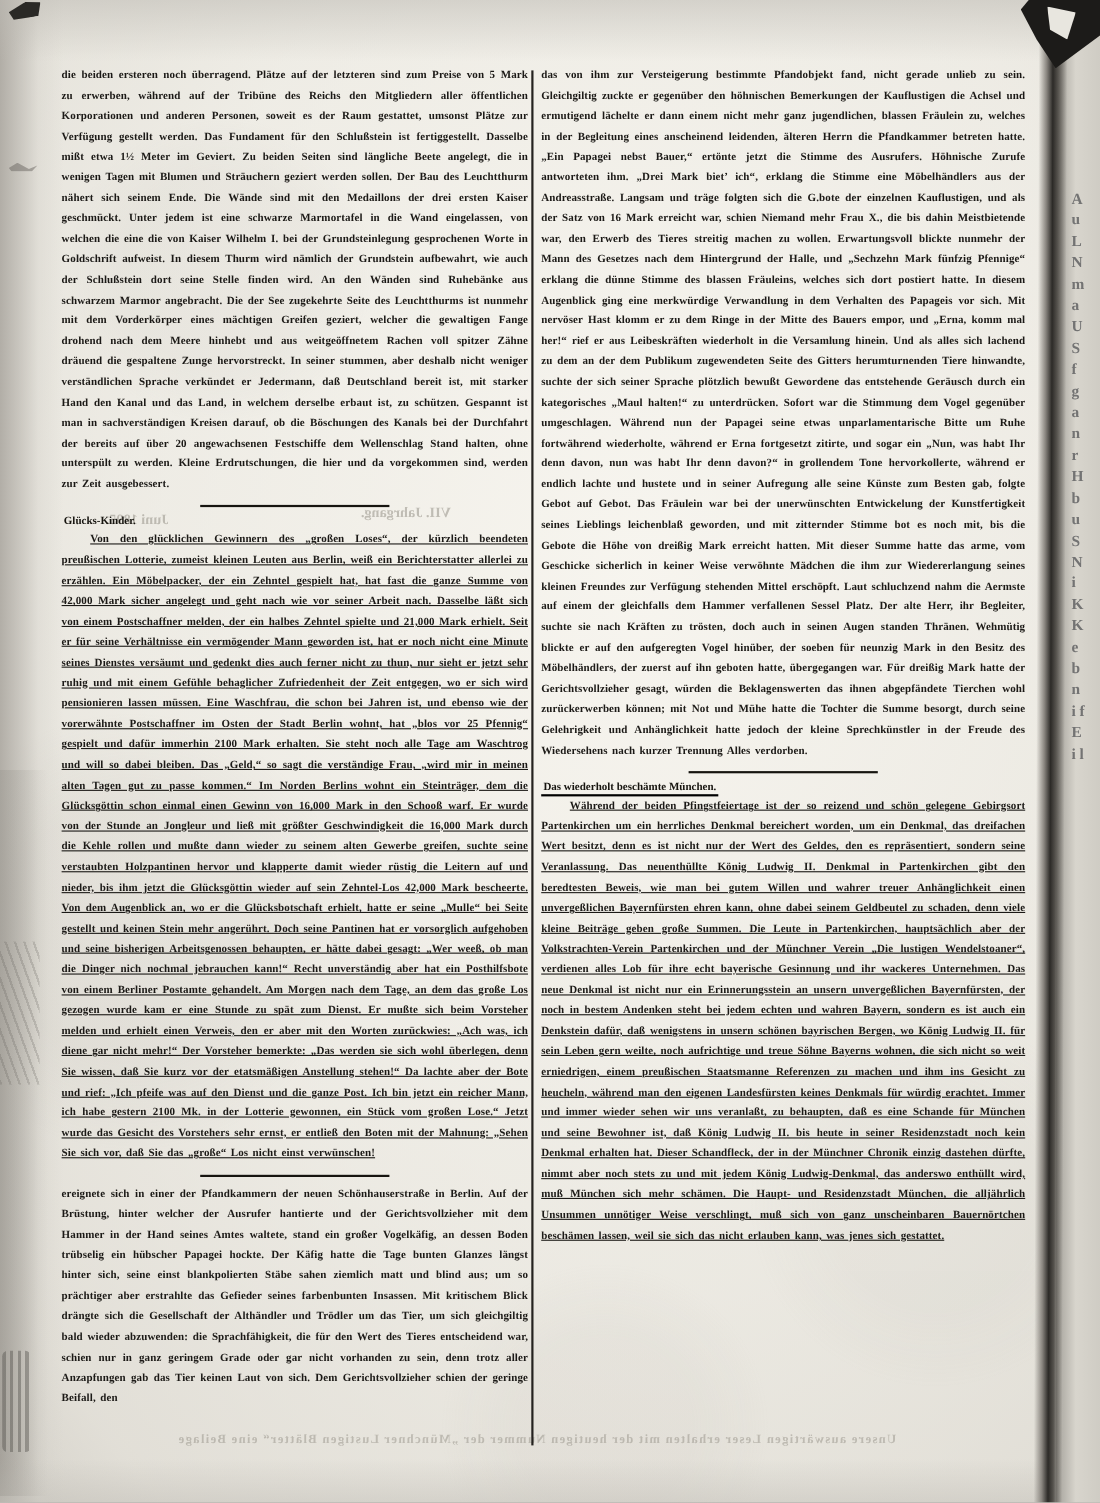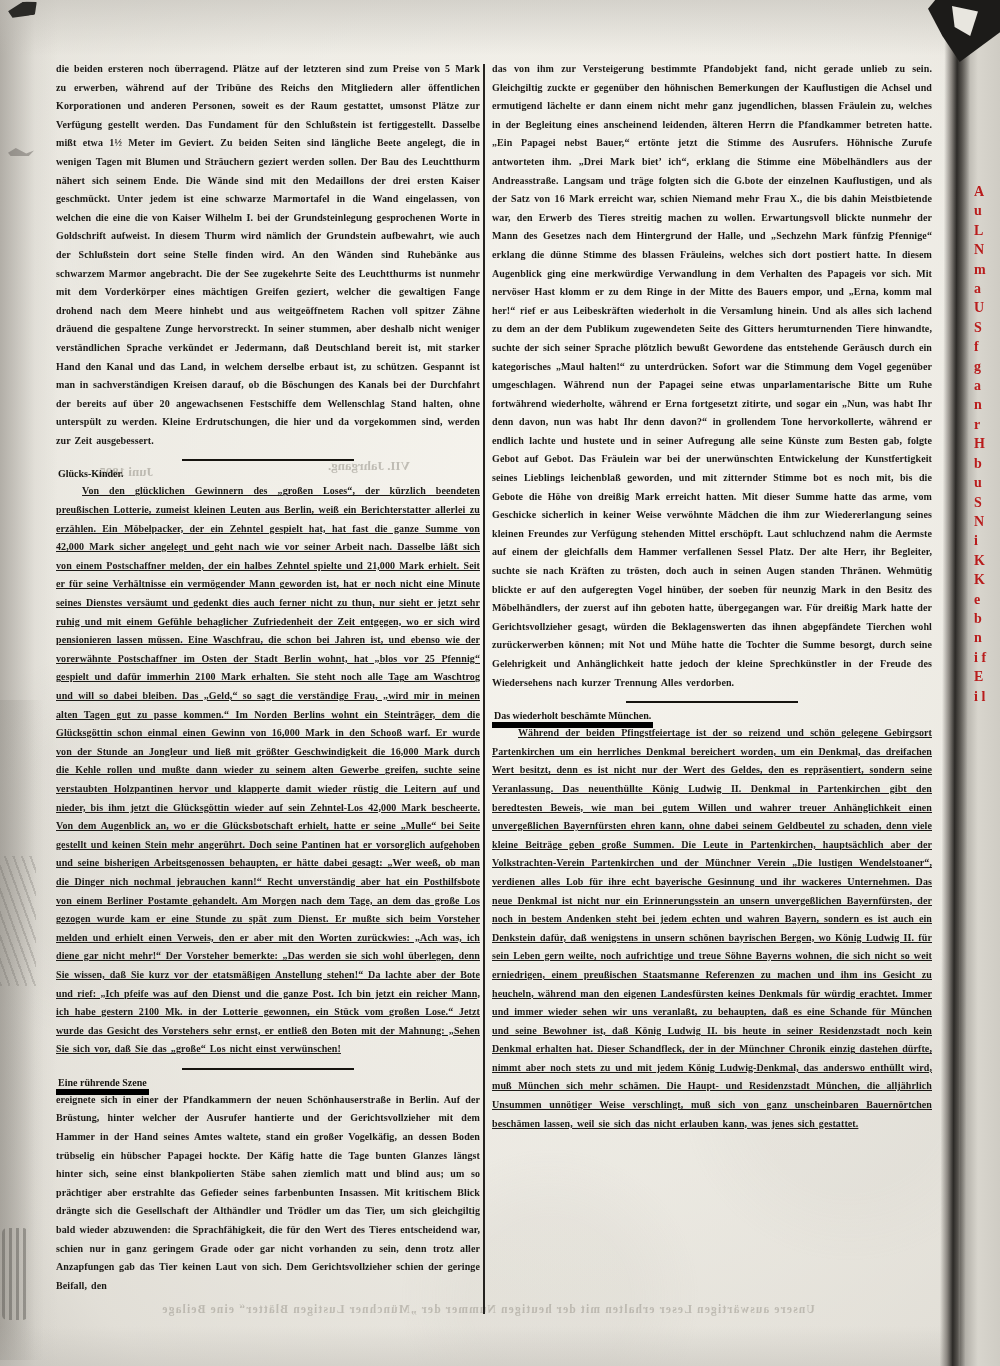--- a/index.html
+++ b/index.html
@@ -24,22 +24,22 @@
   
   .next-page{position:absolute;left:960px;top:0;width:40px;height:100%;
      background:linear-gradient(to right,#a3a099,#d8d5cd 45%,#cfccc4);}
   .binding{position:absolute;left:942px;top:0;width:26px;height:1380px;
      background:linear-gradient(to right,rgba(130,126,120,0) 0%,#8a8680 28%,#2c2a27 50%,#55524d 68%,rgba(190,187,180,.15) 100%);
      transform:skewX(-.2deg);}
   .corner-wedge{position:absolute;left:928px;top:0;width:72px;height:62px;background:#1c1b19;
      clip-path:polygon(10% 0,100% 0,100% 52%,44% 100%,20% 58%,0 14%);}
   .corner-notch{position:absolute;left:952px;top:6px;width:26px;height:30px;background:#e8e6df;
      clip-path:polygon(0 0,100% 18%,70% 100%,10% 70%);}
-  .edge-letters{position:absolute;left:974px;top:182px;width:15px;height:1120px;overflow:hidden;
-     font-weight:700;font-size:14px;line-height:19.4px;color:#b91c1c;}
+  .edge-letters{position:absolute;left:974px;top:172px;width:15px;height:1120px;overflow:hidden;
+     font-weight:700;font-size:14px;line-height:19.4px;color:#737373;}
 
   
   .mark-topleft{position:absolute;left:8px;top:2px;width:30px;height:15px;background:#2a2926;
      transform:rotate(-12deg);clip-path:polygon(0 40%,55% 0,100% 20%,85% 100%,10% 90%);}
   .mark-left-squiggle{position:absolute;left:8px;top:148px;width:26px;height:8px;
      background:rgba(95,92,86,.45);clip-path:polygon(0 60%,30% 0,70% 70%,100% 30%,80% 100%,10% 100%);}
   .scratch1{position:absolute;left:0;top:856px;width:36px;height:130px;opacity:.8;
      background:repeating-linear-gradient(70deg,rgba(92,89,84,.28) 0 2px,transparent 2px 8px);}
   .scratch2{position:absolute;left:2px;top:1228px;width:26px;height:92px;border-radius:5px;
      background:repeating-linear-gradient(90deg,rgba(74,72,67,.4) 0 3px,transparent 3px 7px);}
@@ -50,21 +50,21 @@
   .textblock{position:absolute;left:56px;top:60px;width:880px;color:#1b1916;}
   .col{position:absolute;top:0;}
   .col-left{left:0;width:424px;}
   .col-right{left:436px;width:440px;}
   .divider{position:absolute;left:427px;top:4px;width:2px;height:1250px;background:#24221f;}
   .col p{margin:0;text-align:justify;font-size:10px;line-height:18.6px;font-weight:700;
      letter-spacing:.1px;word-spacing:1.4px;hyphens:auto;}
   .indent{text-indent:26px;text-decoration:underline;}
   .hd{margin:5px 0 3px;text-align:left;font-size:10px;font-weight:700;color:#16140f;}
   .hd .hd-text{padding:0 2px;}
-  .hd.u .hd-text{border-bottom:6px solid #000000;padding-bottom:1px;}
+  .hd.u .hd-text{border-bottom:2px solid #000000;padding-bottom:1px;}
   .rule{width:172px;margin:9px auto 7px;border:none;border-top:2px solid #16140f;height:0;}
 
   
   .bleed{position:absolute;transform:scaleX(-1);color:#8d897f;font-weight:700;
      filter:blur(.6px);opacity:.5;white-space:nowrap;}
   .bleed-hl{left:96px;top:464px;font-size:13px;}
   .bleed-hr{left:328px;top:458px;font-size:13px;}
   .bleed-foot{left:55px;top:1303px;width:866px;font-size:11.5px;text-align:center;
      letter-spacing:1.2px;opacity:.45;white-space:normal;overflow:hidden;height:18px;}
 </style>
@@ -83,21 +83,20 @@
   <div class="bleed bleed-hr">VII. Jahrgang.</div>
   <div class="bleed bleed-foot">Unsere auswärtigen Leser erhalten mit der heutigen Nummer der „Münchner Lustigen Blätter“ eine Beilage</div>
 
   <div class="textblock">
     <div class="col col-left">
       <p>die beiden ersteren noch überragend.  Plätze auf der letzteren sind zum Preise von 5 Mark zu erwerben, während auf der Tribüne des Reichs den Mitgliedern aller öffentlichen Korporationen und anderen Personen, soweit es der Raum gestattet, umsonst Plätze zur Verfügung gestellt werden.  Das Fundament für den Schlußstein ist fertiggestellt.  Dasselbe mißt etwa 1½ Meter im Geviert.  Zu beiden Seiten sind längliche Beete angelegt, die in wenigen Tagen mit Blumen und Sträuchern geziert werden sollen.  Der Bau des Leuchtthurm nähert sich seinem Ende.  Die Wände sind mit den Medaillons der drei ersten Kaiser geschmückt.  Unter jedem ist eine schwarze Marmortafel in die Wand eingelassen, von welchen die eine die von Kaiser Wilhelm I. bei der Grundsteinlegung gesprochenen Worte in Goldschrift aufweist.  In diesem Thurm wird nämlich der Grundstein aufbewahrt, wie auch der Schlußstein dort seine Stelle finden wird.  An den Wänden sind Ruhebänke aus schwarzem Marmor angebracht.  Die der See zugekehrte Seite des Leuchtthurms ist nunmehr mit dem Vorderkörper eines mächtigen Greifen geziert, welcher die gewaltigen Fange drohend nach dem Meere hinhebt und aus weitgeöffnetem Rachen voll spitzer Zähne dräuend die gespaltene Zunge hervorstreckt.  In seiner stummen, aber deshalb nicht weniger verständlichen Sprache verkündet er Jedermann, daß Deutschland bereit ist, mit starker Hand den Kanal und das Land, in welchem derselbe erbaut ist, zu schützen.  Gespannt ist man in sachverständigen Kreisen darauf, ob die Böschungen des Kanals bei der Durchfahrt der bereits auf über 20 angewachsenen Festschiffe dem Wellenschlag Stand halten, ohne unterspült zu werden.  Kleine Erdrutschungen, die hier und da vorgekommen sind, werden zur Zeit ausgebessert.</p>
       <hr class="rule">
       <h2 class="hd"><span class="hd-text">Glücks-Kinder.</span></h2>
       <p class="indent">Von den glücklichen Gewinnern des „großen Loses“, der kürzlich beendeten preußischen Lotterie, zumeist kleinen Leuten aus Berlin, weiß ein Berichterstatter allerlei zu erzählen.  Ein Möbelpacker, der ein Zehntel gespielt hat, hat fast die ganze Summe von 42,000 Mark sicher angelegt und geht nach wie vor seiner Arbeit nach.  Dasselbe läßt sich von einem Postschaffner melden, der ein halbes Zehntel spielte und 21,000 Mark erhielt.  Seit er für seine Verhältnisse ein vermögender Mann geworden ist, hat er noch nicht eine Minute seines Dienstes versäumt und gedenkt dies auch ferner nicht zu thun, nur sieht er jetzt sehr ruhig und mit einem Gefühle behaglicher Zufriedenheit der Zeit entgegen, wo er sich wird pensionieren lassen müssen.  Eine Waschfrau, die schon bei Jahren ist, und ebenso wie der vorerwähnte Postschaffner im Osten der Stadt Berlin wohnt, hat „blos vor 25 Pfennig“ gespielt und dafür immerhin 2100 Mark erhalten.  Sie steht noch alle Tage am Waschtrog und will so dabei bleiben.  Das „Geld,“ so sagt die verständige Frau, „wird mir in meinen alten Tagen gut zu passe kommen.“  Im Norden Berlins wohnt ein Steinträger, dem die Glücksgöttin schon einmal einen Gewinn von 16,000 Mark in den Schooß warf.  Er wurde von der Stunde an Jongleur und ließ mit größter Geschwindigkeit die 16,000 Mark durch die Kehle rollen und mußte dann wieder zu seinem alten Gewerbe greifen, suchte seine verstaubten Holzpantinen hervor und klapperte damit wieder rüstig die Leitern auf und nieder, bis ihm jetzt die Glücksgöttin wieder auf sein Zehntel-Los 42,000 Mark bescheerte.  Von dem Augenblick an, wo er die Glücksbotschaft erhielt, hatte er seine „Mulle“ bei Seite gestellt und keinen Stein mehr angerührt.  Doch seine Pantinen hat er vorsorglich aufgehoben und seine bisherigen Arbeitsgenossen behaupten, er hätte dabei gesagt: „Wer weeß, ob man die Dinger nich nochmal jebrauchen kann!“  Recht unverständig aber hat ein Posthilfsbote von einem Berliner Postamte gehandelt.  Am Morgen nach dem Tage, an dem das große Los gezogen wurde kam er eine Stunde zu spät zum Dienst.  Er mußte sich beim Vorsteher melden und erhielt einen Verweis, den er aber mit den Worten zurückwies: „Ach was, ich diene gar nicht mehr!“  Der Vorsteher bemerkte: „Das werden sie sich wohl überlegen, denn Sie wissen, daß Sie kurz vor der etatsmäßigen Anstellung stehen!“  Da lachte aber der Bote und rief: „Ich pfeife was auf den Dienst und die ganze Post.  Ich bin jetzt ein reicher Mann, ich habe gestern 2100 Mk. in der Lotterie gewonnen, ein Stück vom großen Lose.“  Jetzt wurde das Gesicht des Vorstehers sehr ernst, er entließ den Boten mit der Mahnung: „Sehen Sie sich vor, daß Sie das „große“ Los nicht einst verwünschen!</p>
       <hr class="rule">
-      <h2 class="hd u"><span class="hd-text">Eine rührende Szene</span></h2>
       <p>ereignete sich in einer der Pfandkammern der neuen Schönhauserstraße in Berlin.  Auf der Brüstung, hinter welcher der Ausrufer hantierte und der Gerichtsvollzieher mit dem Hammer in der Hand seines Amtes waltete, stand ein großer Vogelkäfig, an dessen Boden trübselig ein hübscher Papagei hockte.  Der Käfig hatte die Tage bunten Glanzes längst hinter sich, seine einst blankpolierten Stäbe sahen ziemlich matt und blind aus; um so prächtiger aber erstrahlte das Gefieder seines farbenbunten Insassen.  Mit kritischem Blick drängte sich die Gesellschaft der Althändler und Trödler um das Tier, um sich gleichgiltig bald wieder abzuwenden: die Sprachfähigkeit, die für den Wert des Tieres entscheidend war, schien nur in ganz geringem Grade oder gar nicht vorhanden zu sein, denn trotz aller Anzapfungen gab das Tier keinen Laut von sich.  Dem Gerichtsvollzieher schien der geringe Beifall, den</p>
     </div>
 
     <div class="divider"></div>
 
     <div class="col col-right">
       <p>das von ihm zur Versteigerung bestimmte Pfandobjekt fand, nicht gerade unlieb zu sein.  Gleichgiltig zuckte er gegenüber den höhnischen Bemerkungen der Kauflustigen die Achsel und ermutigend lächelte er dann einem nicht mehr ganz jugendlichen, blassen Fräulein zu, welches in der Begleitung eines anscheinend leidenden, älteren Herrn die Pfandkammer betreten hatte.  „Ein Papagei nebst Bauer,“ ertönte jetzt die Stimme des Ausrufers.  Höhnische Zurufe antworteten ihm.  „Drei Mark biet’ ich“, erklang die Stimme eine Möbelhändlers aus der Andreasstraße.  Langsam und träge folgten sich die G.bote der einzelnen Kauflustigen, und als der Satz von 16 Mark erreicht war, schien Niemand mehr Frau X., die bis dahin Meistbietende war, den Erwerb des Tieres streitig machen zu wollen.  Erwartungsvoll blickte nunmehr der Mann des Gesetzes nach dem Hintergrund der Halle, und „Sechzehn Mark fünfzig Pfennige“ erklang die dünne Stimme des blassen Fräuleins, welches sich dort postiert hatte.  In diesem Augenblick ging eine merkwürdige Verwandlung in dem Verhalten des Papageis vor sich.  Mit nervöser Hast klomm er zu dem Ringe in der Mitte des Bauers empor, und „Erna, komm mal her!“ rief er aus Leibeskräften wiederholt in die Versamlung hinein.  Und als alles sich lachend zu dem an der dem Publikum zugewendeten Seite des Gitters herumturnenden Tiere hinwandte, suchte der sich seiner Sprache plötzlich bewußt Gewordene das entstehende Geräusch durch ein kategorisches „Maul halten!“ zu unterdrücken.  Sofort war die Stimmung dem Vogel gegenüber umgeschlagen.  Während nun der Papagei seine etwas unparlamentarische Bitte um Ruhe fortwährend wiederholte, während er Erna fortgesetzt zitirte, und sogar ein „Nun, was habt Ihr denn davon, nun was habt Ihr denn davon?“ in grollendem Tone hervorkollerte, während er endlich lachte und hustete und in seiner Aufregung alle seine Künste zum Besten gab, folgte Gebot auf Gebot.  Das Fräulein war bei der unerwünschten Entwickelung der Kunstfertigkeit seines Lieblings leichenblaß geworden, und mit zitternder Stimme bot es noch mit, bis die Gebote die Höhe von dreißig Mark erreicht hatten.  Mit dieser Summe hatte das arme, vom Geschicke sicherlich in keiner Weise verwöhnte Mädchen die ihm zur Wiedererlangung seines kleinen Freundes zur Verfügung stehenden Mittel erschöpft.  Laut schluchzend nahm die Aermste auf einem der gleichfalls dem Hammer verfallenen Sessel Platz.  Der alte Herr, ihr Begleiter, suchte sie nach Kräften zu trösten, doch auch in seinen Augen standen Thränen.  Wehmütig blickte er auf den aufgeregten Vogel hinüber, der soeben für neunzig Mark in den Besitz des Möbelhändlers, der zuerst auf ihn geboten hatte, übergegangen war.  Für dreißig Mark hatte der Gerichtsvollzieher gesagt, würden die Beklagenswerten das ihnen abgepfändete Tierchen wohl zurückerwerben können; mit Not und Mühe hatte die Tochter die Summe besorgt, durch seine Gelehrigkeit und Anhänglichkeit hatte jedoch der kleine Sprechkünstler in der Freude des Wiedersehens nach kurzer Trennung Alles verdorben.</p>
       <hr class="rule">
       <h2 class="hd u"><span class="hd-text">Das wiederholt beschämte München.</span></h2>
       <p class="indent">Während der beiden Pfingstfeiertage ist der so reizend und schön gelegene Gebirgsort Partenkirchen um ein herrliches Denkmal bereichert worden, um ein Denkmal, das dreifachen Wert besitzt, denn es ist nicht nur der Wert des Geldes, den es repräsentiert, sondern seine Veranlassung.  Das neuenthüllte König Ludwig II. Denkmal in Partenkirchen gibt den beredtesten Beweis, wie man bei gutem Willen und wahrer treuer Anhänglichkeit einen unvergeßlichen Bayernfürsten ehren kann, ohne dabei seinem Geldbeutel zu schaden, denn viele kleine Beiträge geben große Summen.  Die Leute in Partenkirchen, hauptsächlich aber der Volkstrachten-Verein Partenkirchen und der Münchner Verein „Die lustigen Wendelstoaner“, verdienen alles Lob für ihre echt bayerische Gesinnung und ihr wackeres Unternehmen.  Das neue Denkmal ist nicht nur ein Erinnerungsstein an unsern unvergeßlichen Bayernfürsten, der noch in bestem Andenken steht bei jedem echten und wahren Bayern, sondern es ist auch ein Denkstein dafür, daß wenigstens in unsern schönen bayrischen Bergen, wo König Ludwig II. für sein Leben gern weilte, noch aufrichtige und treue Söhne Bayerns wohnen, die sich nicht so weit erniedrigen, einem preußischen Staatsmanne Referenzen zu machen und ihm ins Gesicht zu heucheln, während man den eigenen Landesfürsten keines Denkmals für würdig erachtet.  Immer und immer wieder sehen wir uns veranlaßt, zu behaupten, daß es eine Schande für München und seine Bewohner ist, daß König Ludwig II. bis heute in seiner Residenzstadt noch kein Denkmal erhalten hat.  Dieser Schandfleck, der in der Münchner Chronik einzig dastehen dürfte, nimmt aber noch stets zu und mit jedem König Ludwig-Denkmal, das anderswo enthüllt wird, muß München sich mehr schämen.  Die Haupt- und Residenzstadt München, die alljährlich Unsummen unnötiger Weise verschlingt, muß sich von ganz unscheinbaren Bauernörtchen beschämen lassen, weil sie sich das nicht erlauben kann, was jenes sich gestattet.</p>

